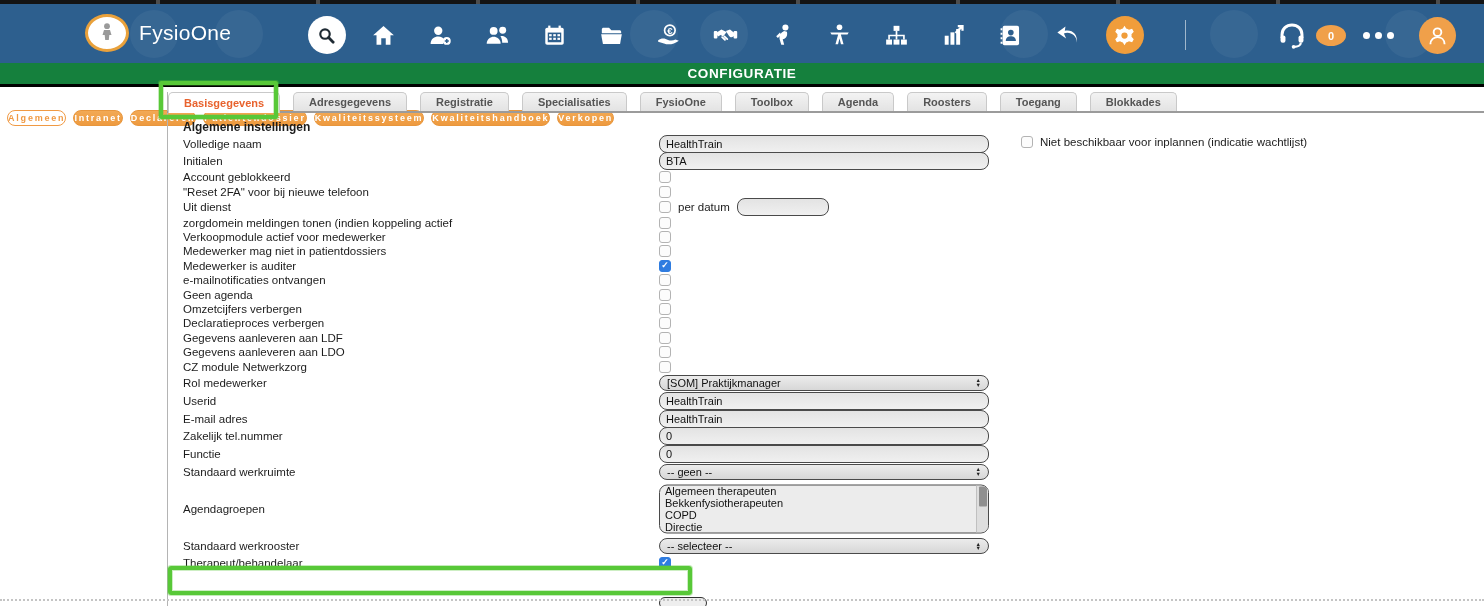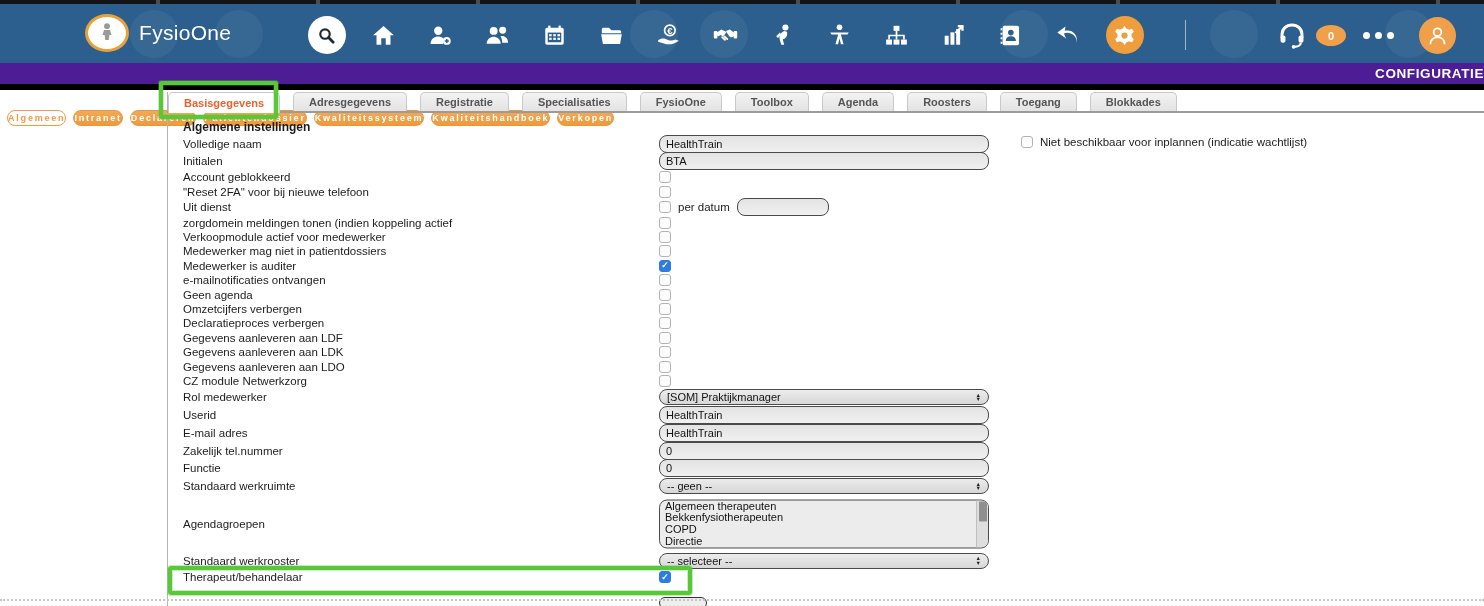--- a/index.html
+++ b/index.html
@@ -30,22 +30,22 @@
   .headset-btn svg{width:32px;height:32px;}
   .hdr-badge{position:absolute;left:1316px;top:21px;width:30px;height:21px;background:#f0a04a;border-radius:50%;
     color:#fff;font-size:11px;font-weight:bold;display:flex;align-items:center;justify-content:center;}
   .ellipsis{position:absolute;left:1363px;top:28px;display:flex;gap:5px;cursor:pointer;}
   .ellipsis i{width:7px;height:7px;border-radius:50%;background:#fff;}
   .avatar{position:absolute;left:1419px;top:13px;width:37px;height:37px;border-radius:50%;background:#f0a04a;
     color:#fff;display:flex;align-items:center;justify-content:center;cursor:pointer;}
   .avatar svg{width:25px;height:25px;}
 
   
-  .configbar{position:absolute;top:63px;left:0;right:0;height:21px;background:#4c1d95;
-    border-bottom:6px solid #000000;display:flex;align-items:center;justify-content:flex-end;box-sizing:content-box;}
+  .configbar{position:absolute;top:63px;left:0;right:0;height:21px;background:#15803d;
+    border-bottom:3px solid #000000;display:flex;align-items:center;justify-content:center;box-sizing:content-box;}
   .configbar span{color:#fff;font-weight:bold;font-size:13.5px;letter-spacing:0.6px;}
 
   
   .sidebar{position:absolute;left:7px;top:96px;width:133px;display:flex;flex-direction:row;gap:7px;margin-top:14px;}
   .side-btn{height:16px;border-radius:9px;display:flex;align-items:center;justify-content:center;
     font-size:9px;font-weight:bold;letter-spacing:1.8px;color:#fff;
     background:linear-gradient(#f2a955,#ee9a3f);border:1px solid #e8963c;box-sizing:border-box;cursor:pointer;white-space:nowrap;}
   .side-btn.active{background:#fff;color:#f09a44;border:1.5px solid #f09a44;}
 
   
@@ -391,26 +391,20 @@
           <span class="cb"></span>
         </div>
       </div>
       <div class="frow r-check">
         <span class="flabel">Gegevens aanleveren aan LDF</span>
         <div class="fctrl">
           <span class="cb"></span>
         </div>
       </div>
       <div class="frow r-check">
-        <span class="flabel">Gegevens aanleveren aan LDK</span>
-        <div class="fctrl">
-          <span class="cb"></span>
-        </div>
-      </div>
-      <div class="frow r-check">
         <span class="flabel">Gegevens aanleveren aan LDO</span>
         <div class="fctrl">
           <span class="cb"></span>
         </div>
       </div>
       <div class="frow r-check">
         <span class="flabel">CZ module Netwerkzorg</span>
         <div class="fctrl">
           <span class="cb"></span>
         </div>

